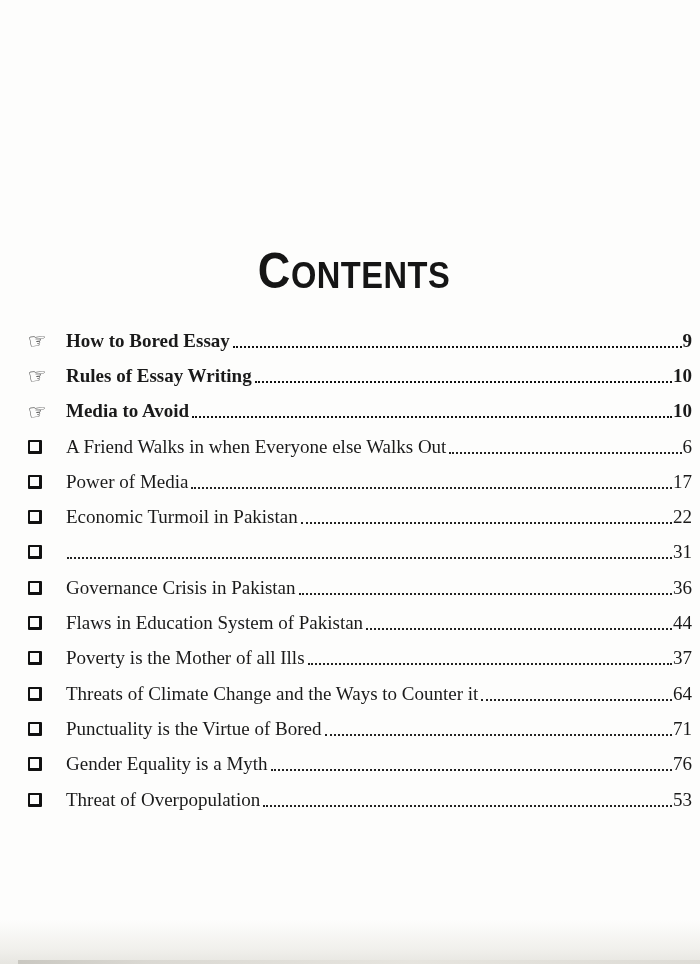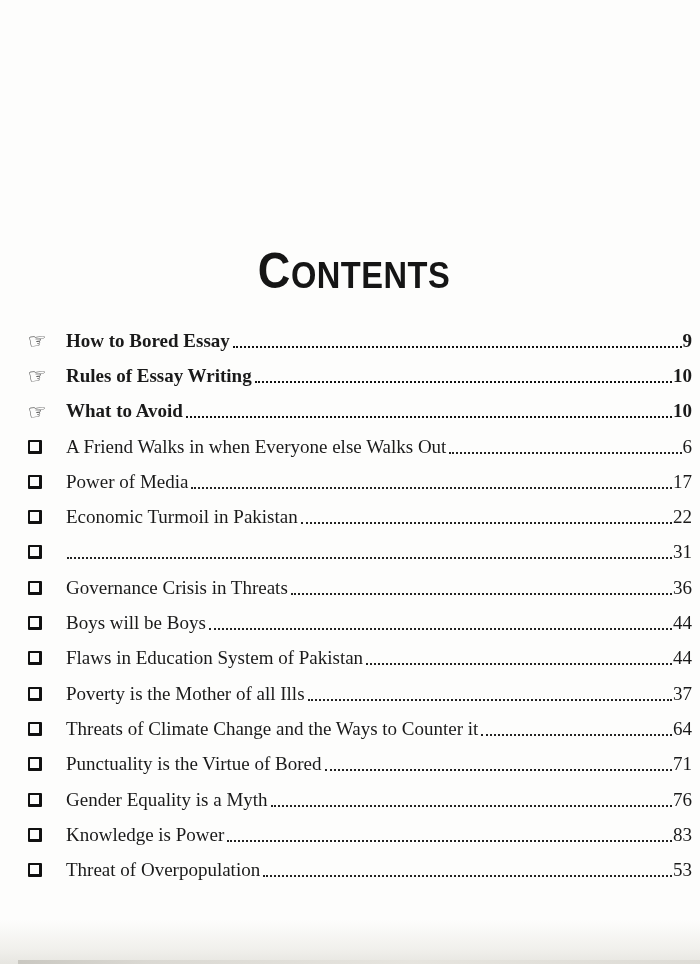--- a/index.html
+++ b/index.html
@@ -123,21 +123,21 @@
     <span class="pageno">9</span>
   </div>
       <div class="row bold">
     <span class="icon icon-hand">☞</span>
     <span class="label">Rules of Essay Writing</span>
     <span class="leader"></span>
     <span class="pageno">10</span>
   </div>
       <div class="row bold">
     <span class="icon icon-hand">☞</span>
-    <span class="label">What to Avoid</span>
+    <span class="label">Media to Avoid</span>
     <span class="leader"></span>
     <span class="pageno">10</span>
   </div>
       <div class="row">
     <span class="icon icon-box">
           <span class="boxshape"></span>
         </span>
     <span class="label">A Friend Walks in when Everyone else Walks Out</span>
     <span class="leader"></span>
     <span class="pageno">6</span>
@@ -162,44 +162,36 @@
     <span class="icon icon-box">
           <span class="boxshape"></span>
         </span>
     <span class="leader"></span>
     <span class="pageno">31</span>
   </div>
       <div class="row">
     <span class="icon icon-box">
           <span class="boxshape"></span>
         </span>
-    <span class="label">Governance Crisis in Threats</span>
+    <span class="label">Governance Crisis in Pakistan</span>
     <span class="leader"></span>
     <span class="pageno">36</span>
   </div>
       <div class="row">
     <span class="icon icon-box">
           <span class="boxshape"></span>
         </span>
-    <span class="label">Boys will be Boys</span>
+    <span class="label">Flaws in Education System of Pakistan</span>
     <span class="leader"></span>
     <span class="pageno">44</span>
   </div>
       <div class="row">
     <span class="icon icon-box">
           <span class="boxshape"></span>
         </span>
-    <span class="label">Flaws in Education System of Pakistan</span>
-    <span class="leader"></span>
-    <span class="pageno">44</span>
-  </div>
-      <div class="row">
-    <span class="icon icon-box">
-          <span class="boxshape"></span>
-        </span>
     <span class="label">Poverty is the Mother of all Ills</span>
     <span class="leader"></span>
     <span class="pageno">37</span>
   </div>
       <div class="row">
     <span class="icon icon-box">
           <span class="boxshape"></span>
         </span>
     <span class="label">Threats of Climate Change and the Ways to Counter it</span>
     <span class="leader"></span>
@@ -213,28 +205,20 @@
     <span class="leader"></span>
     <span class="pageno">71</span>
   </div>
       <div class="row">
     <span class="icon icon-box">
           <span class="boxshape"></span>
         </span>
     <span class="label">Gender Equality is a Myth</span>
     <span class="leader"></span>
     <span class="pageno">76</span>
-  </div>
-      <div class="row">
-    <span class="icon icon-box">
-          <span class="boxshape"></span>
-        </span>
-    <span class="label">Knowledge is Power</span>
-    <span class="leader"></span>
-    <span class="pageno">83</span>
   </div>
       <div class="row">
     <span class="icon icon-box">
           <span class="boxshape"></span>
         </span>
     <span class="label">Threat of Overpopulation</span>
     <span class="leader"></span>
     <span class="pageno">53</span>
   </div>
     </div>

